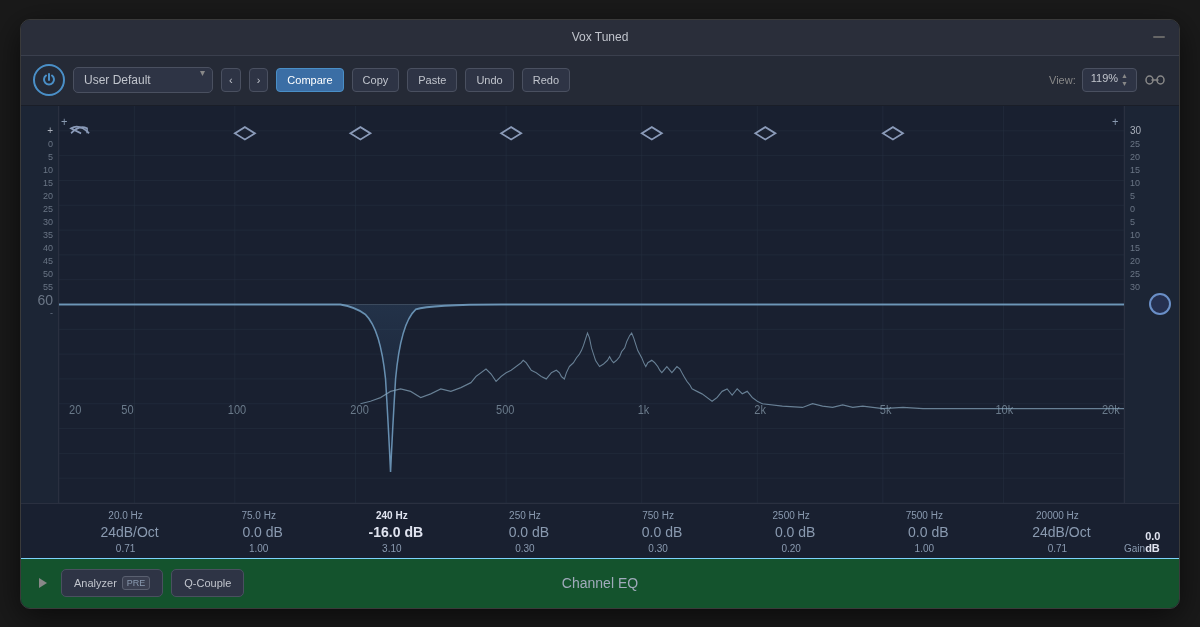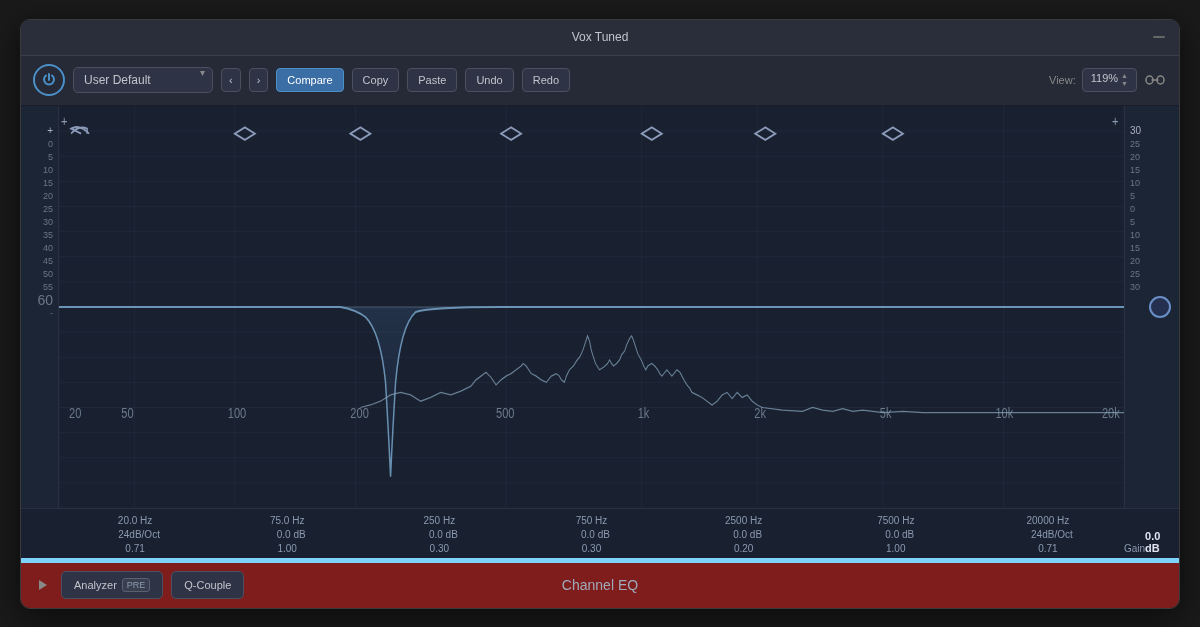--- a/index.html
+++ b/index.html
@@ -177,39 +177,39 @@
       color: #8a9ab0;
       font-size: 10px;
       font-weight: 500;
     }
     .freq-hz.active {
       color: #e0e4f0;
       font-weight: 600;
     }
     .freq-db {
       color: #8a9ab0;
-      font-size: 10px;
+      font-size: 14px;
       margin-left: 8px;
     }
     .freq-db.active {
       color: #e0e4f0;
       font-weight: 600;
     }
     .freq-q {
       color: #8a9ab0;
       font-size: 10px;
     }
     .bottom-bar {
-      background: #7f1d1d;
+      background: #14532d;
       height: 50px;
       display: flex;
       align-items: center;
       padding: 0 12px;
       gap: 8px;
-      border-top: 5px solid #7dd3fc;
+      border-top: 1px solid #7dd3fc;
       position: relative;
     }
     .bottom-btn {
       background: #2e3445;
       border: 1px solid #4a5060;
       border-radius: 5px;
       color: #c0c4cc;
       font-size: 11px;
       padding: 5px 12px;
       cursor: pointer;
@@ -446,20 +446,25 @@
       <div class="freq-db">24dB/Oct</div>
       <div class="freq-q">0.71</div>
     </div>
 
     <div class="freq-col">
       <div class="freq-hz">75.0 Hz</div>
       <div class="freq-db">0.0 dB</div>
       <div class="freq-q">1.00</div>
     </div>
 
+    <div class="freq-col">
+      <div class="freq-hz active">240 Hz</div>
+      <div class="freq-db active">-16.0 dB</div>
+      <div class="freq-q active">3.10</div>
+    </div>
 
     <div class="freq-col">
       <div class="freq-hz">250 Hz</div>
       <div class="freq-db">0.0 dB</div>
       <div class="freq-q">0.30</div>
     </div>
 
     <div class="freq-col">
       <div class="freq-hz">750 Hz</div>
       <div class="freq-db">0.0 dB</div>

